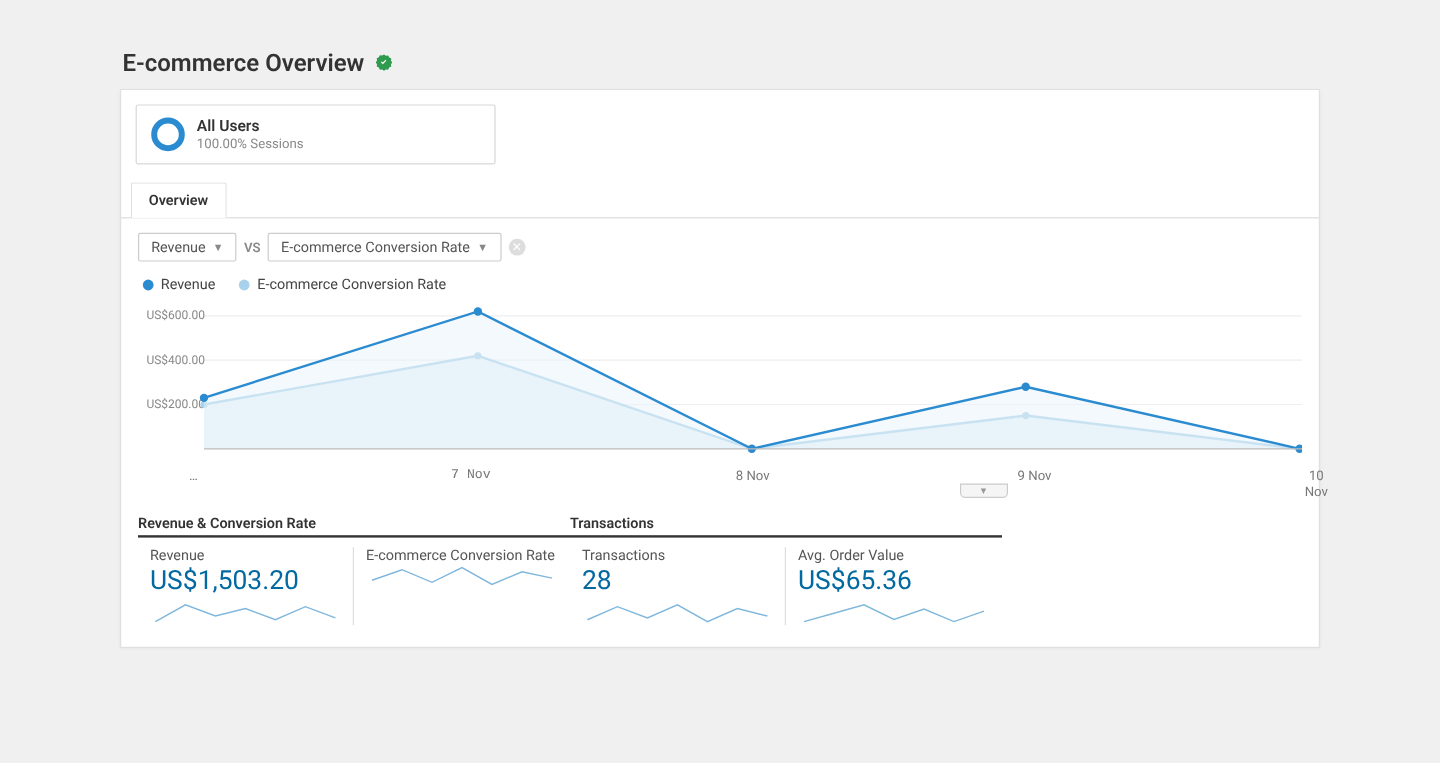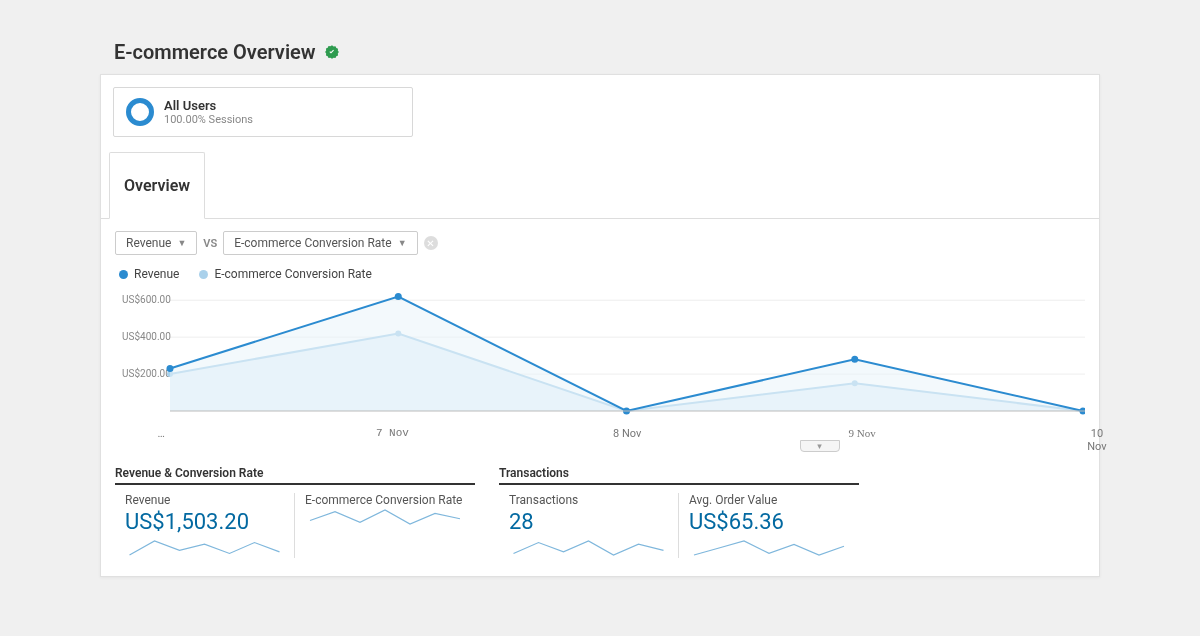--- a/index.html
+++ b/index.html
@@ -17,21 +17,20 @@
   .title-row {
     display: flex;
     align-items: center;
     gap: 8px;
     padding: 0 2px 10px 2px;
   }
   .title {
     font-size: 20px;
     font-weight: 600;
     color: #333;
-    margin-left: 12px;
   }
   .verified-icon svg { display: block; }
   .segments {
     display: flex;
     gap: 12px;
     padding: 12px 12px 0 12px;
   }
   .segment-card {
     display: flex;
     align-items: center;
@@ -58,25 +57,25 @@
   }
   .seg-title { font-size: 13px; font-weight: 600; color: #333; }
   .seg-sub { font-size: 11px; color: #888; }
   .tabs-row {
     margin-top: 14px;
     border-bottom: 1px solid #ddd;
     padding-left: 8px;
   }
   .tab {
     display: inline-block;
-    padding: 23px 14px;
+    padding: 7px 14px;
     border: 1px solid #ddd;
     border-bottom: 1px solid #fff;
     background: #fff;
-    font-size: 16px;
+    font-size: 12px;
     font-weight: 600;
     position: relative;
     top: 1px;
     border-radius: 2px 2px 0 0;
     cursor: pointer;
   }
   .metric-selectors {
     display: flex;
     align-items: center;
     gap: 6px;
@@ -131,21 +130,20 @@
     border: 1px solid #ccc;
     border-radius: 0 0 4px 4px;
     margin: -1px auto 0 70%;
     background: #f5f5f5;
     font-size: 9px; color: #999;
     display: flex; align-items: center; justify-content: center;
     cursor: grab;
   }
   .metrics-groups {
     display: flex;
-    gap: 24px;
     padding: 14px 14px 18px 14px;
     align-items: flex-end;
   }
   .group { width: 360px; }
   .group-header {
     font-size: 12px;
     font-weight: 600;
     border-bottom: 2px solid #333;
     padding-bottom: 3px;
     margin-bottom: 8px;
@@ -244,21 +242,21 @@
         <circle cx="511.5" cy="126" r="3.5" fill="#2b8bd0"></circle>
         <circle cx="739.75" cy="74.3076923076923" r="3.5" fill="#2b8bd0"></circle>
         <circle cx="968" cy="126" r="3.5" fill="#2b8bd0"></circle>
         <line class="axisline" x1="55" y1="126" x2="970" y2="126"></line>
       </svg>
   </div>
   <div class="chart-xaxis" id="chart-xaxis" style="position: relative; height: 16px;">
       <span style="position: absolute; left: 5.6701%; transform: translateX(0px);">…</span>
       <span style="position: absolute; left: 29.201%; transform: translateX(-50%); font-family: Liberation Mono, monospace;">7 Nov</span>
       <span style="position: absolute; left: 52.732%; transform: translateX(-50%);">8 Nov</span>
-      <span style="position: absolute; left: 76.2629%; transform: translateX(-50%); font-family: Liberation Serif, serif;">9 Nov</span>
+      <span style="position: absolute; left: 76.2629%; transform: translateX(-50%);">9 Nov</span>
       <span style="position: absolute; left: 99.7938%; transform: translateX(-50%);">10 Nov</span>
     </div>
   <div class="handle">▾</div>
 
   <div class="metrics-groups">
     <div class="group">
       <div class="group-header">Revenue &amp; Conversion Rate</div>
       <div class="group-cards">
         <div class="metric-card">
           <div class="metric-label">Revenue</div>

